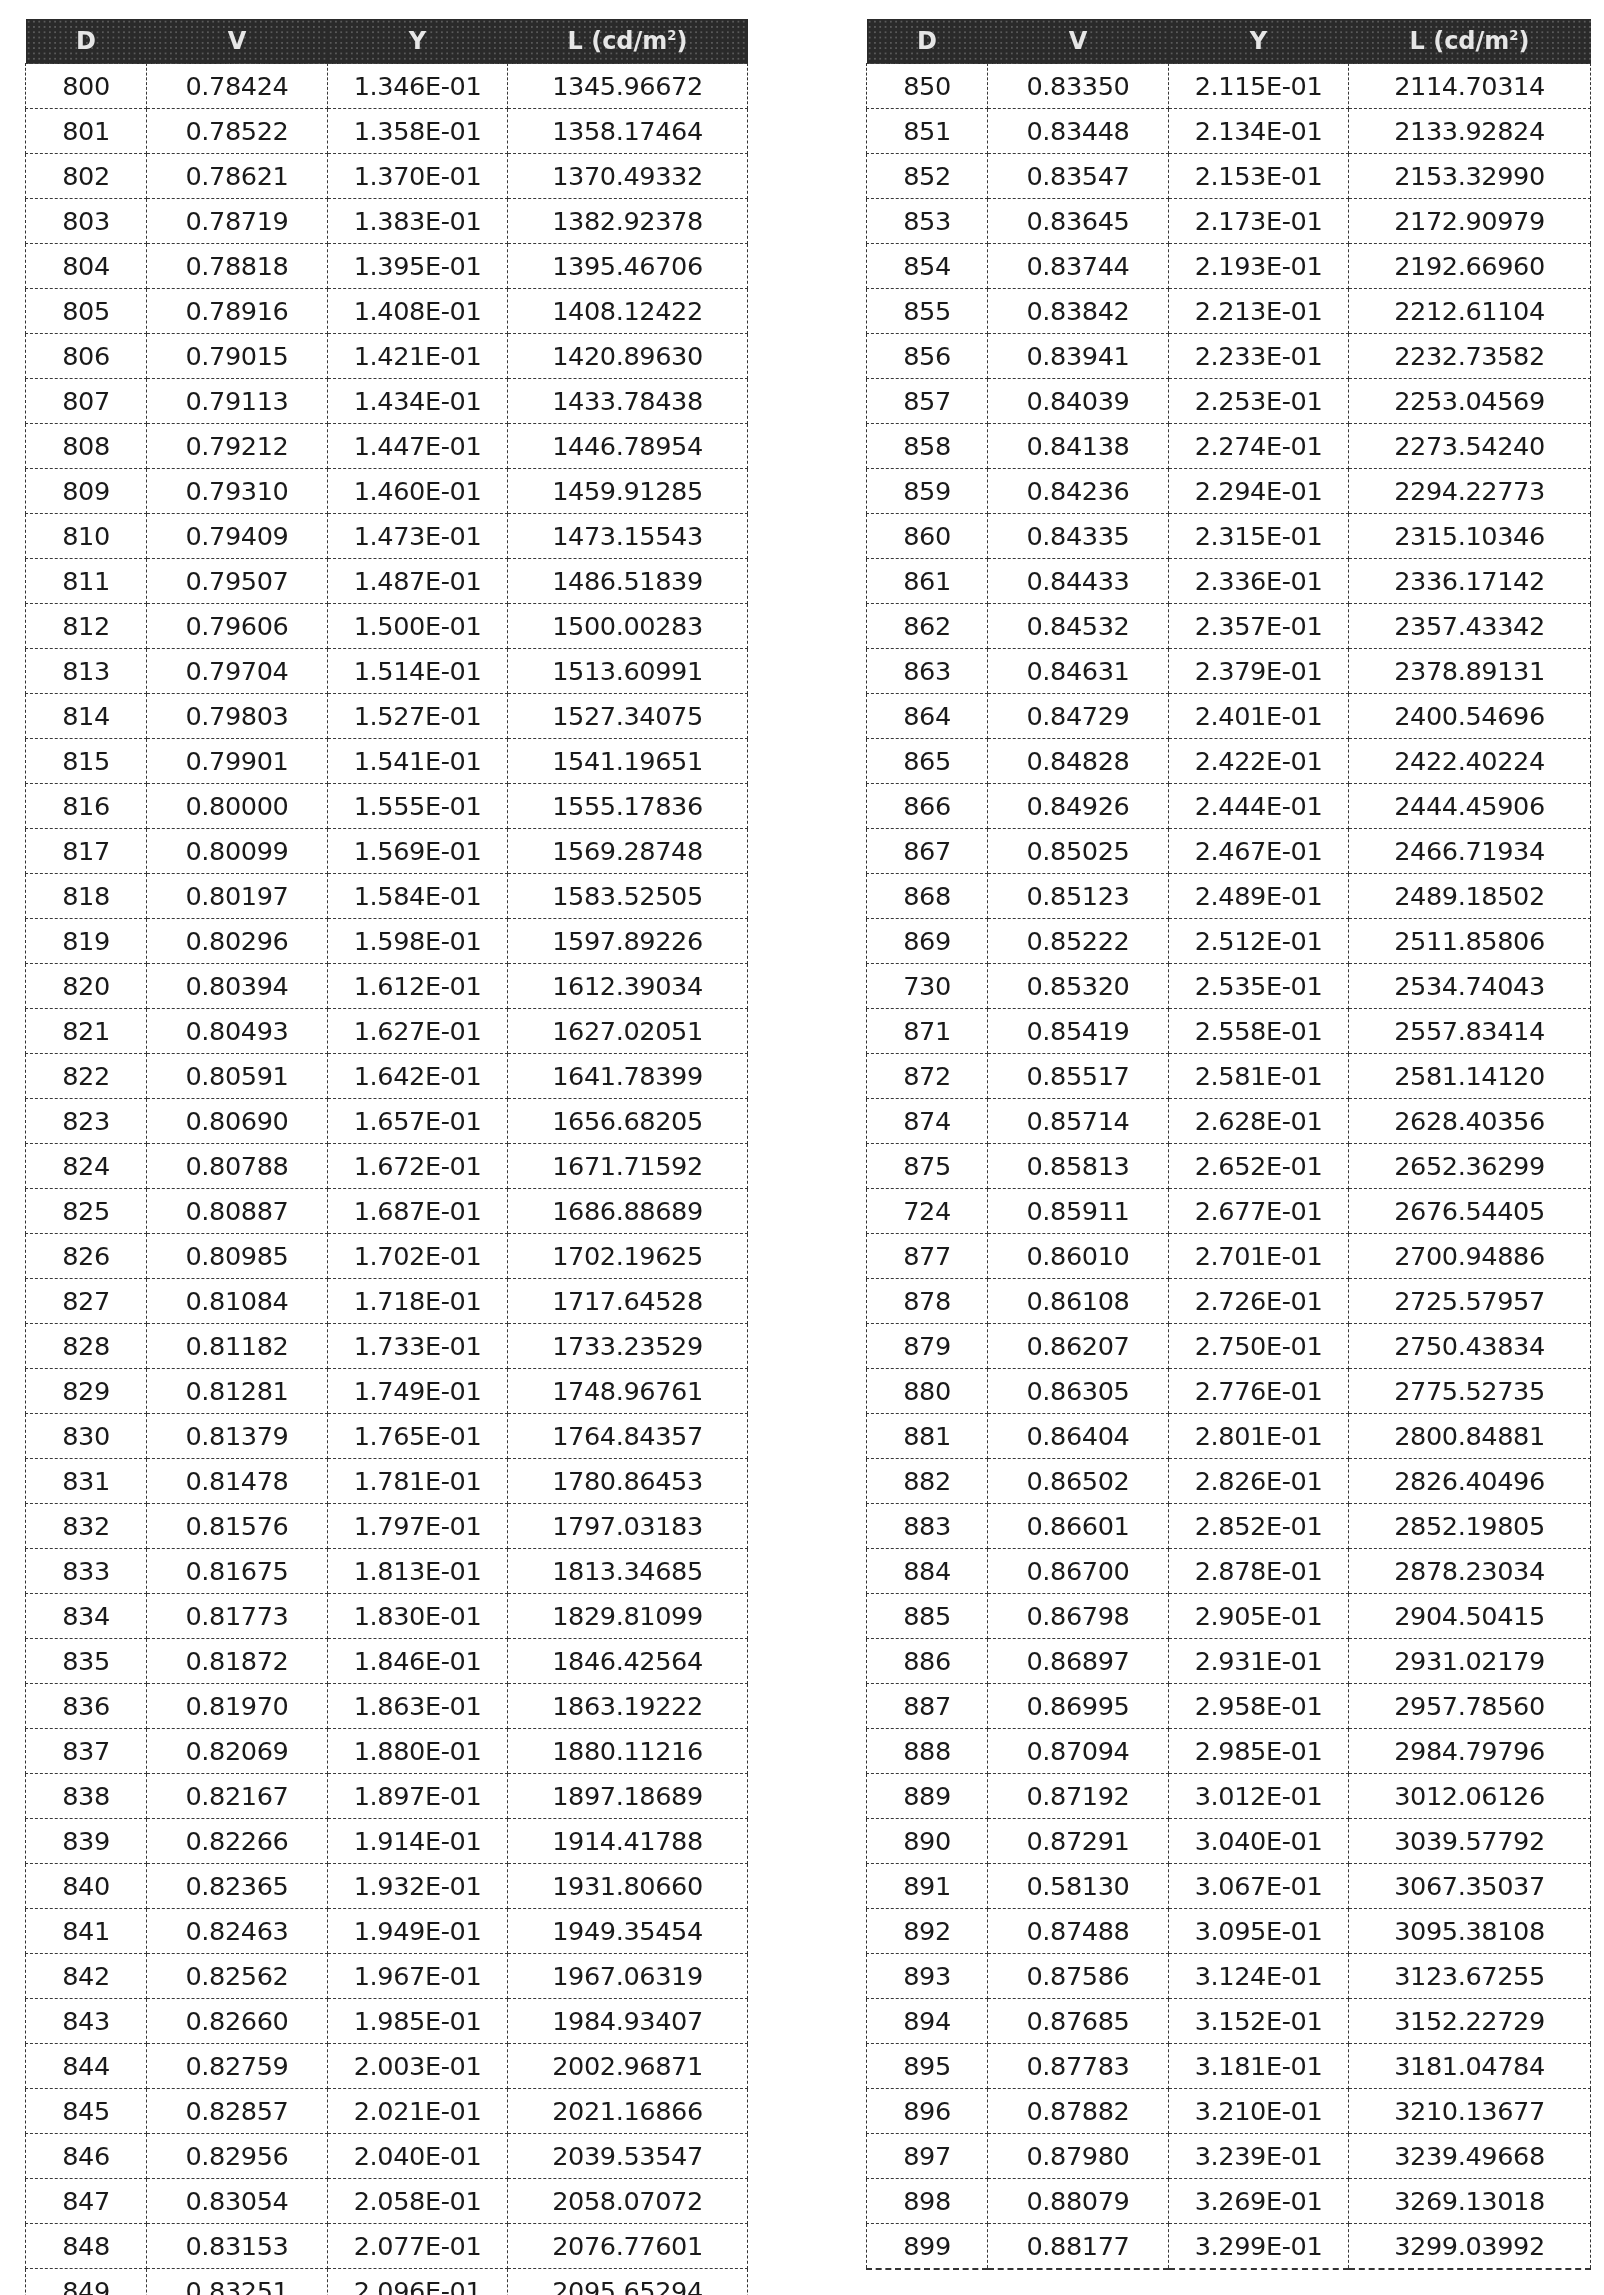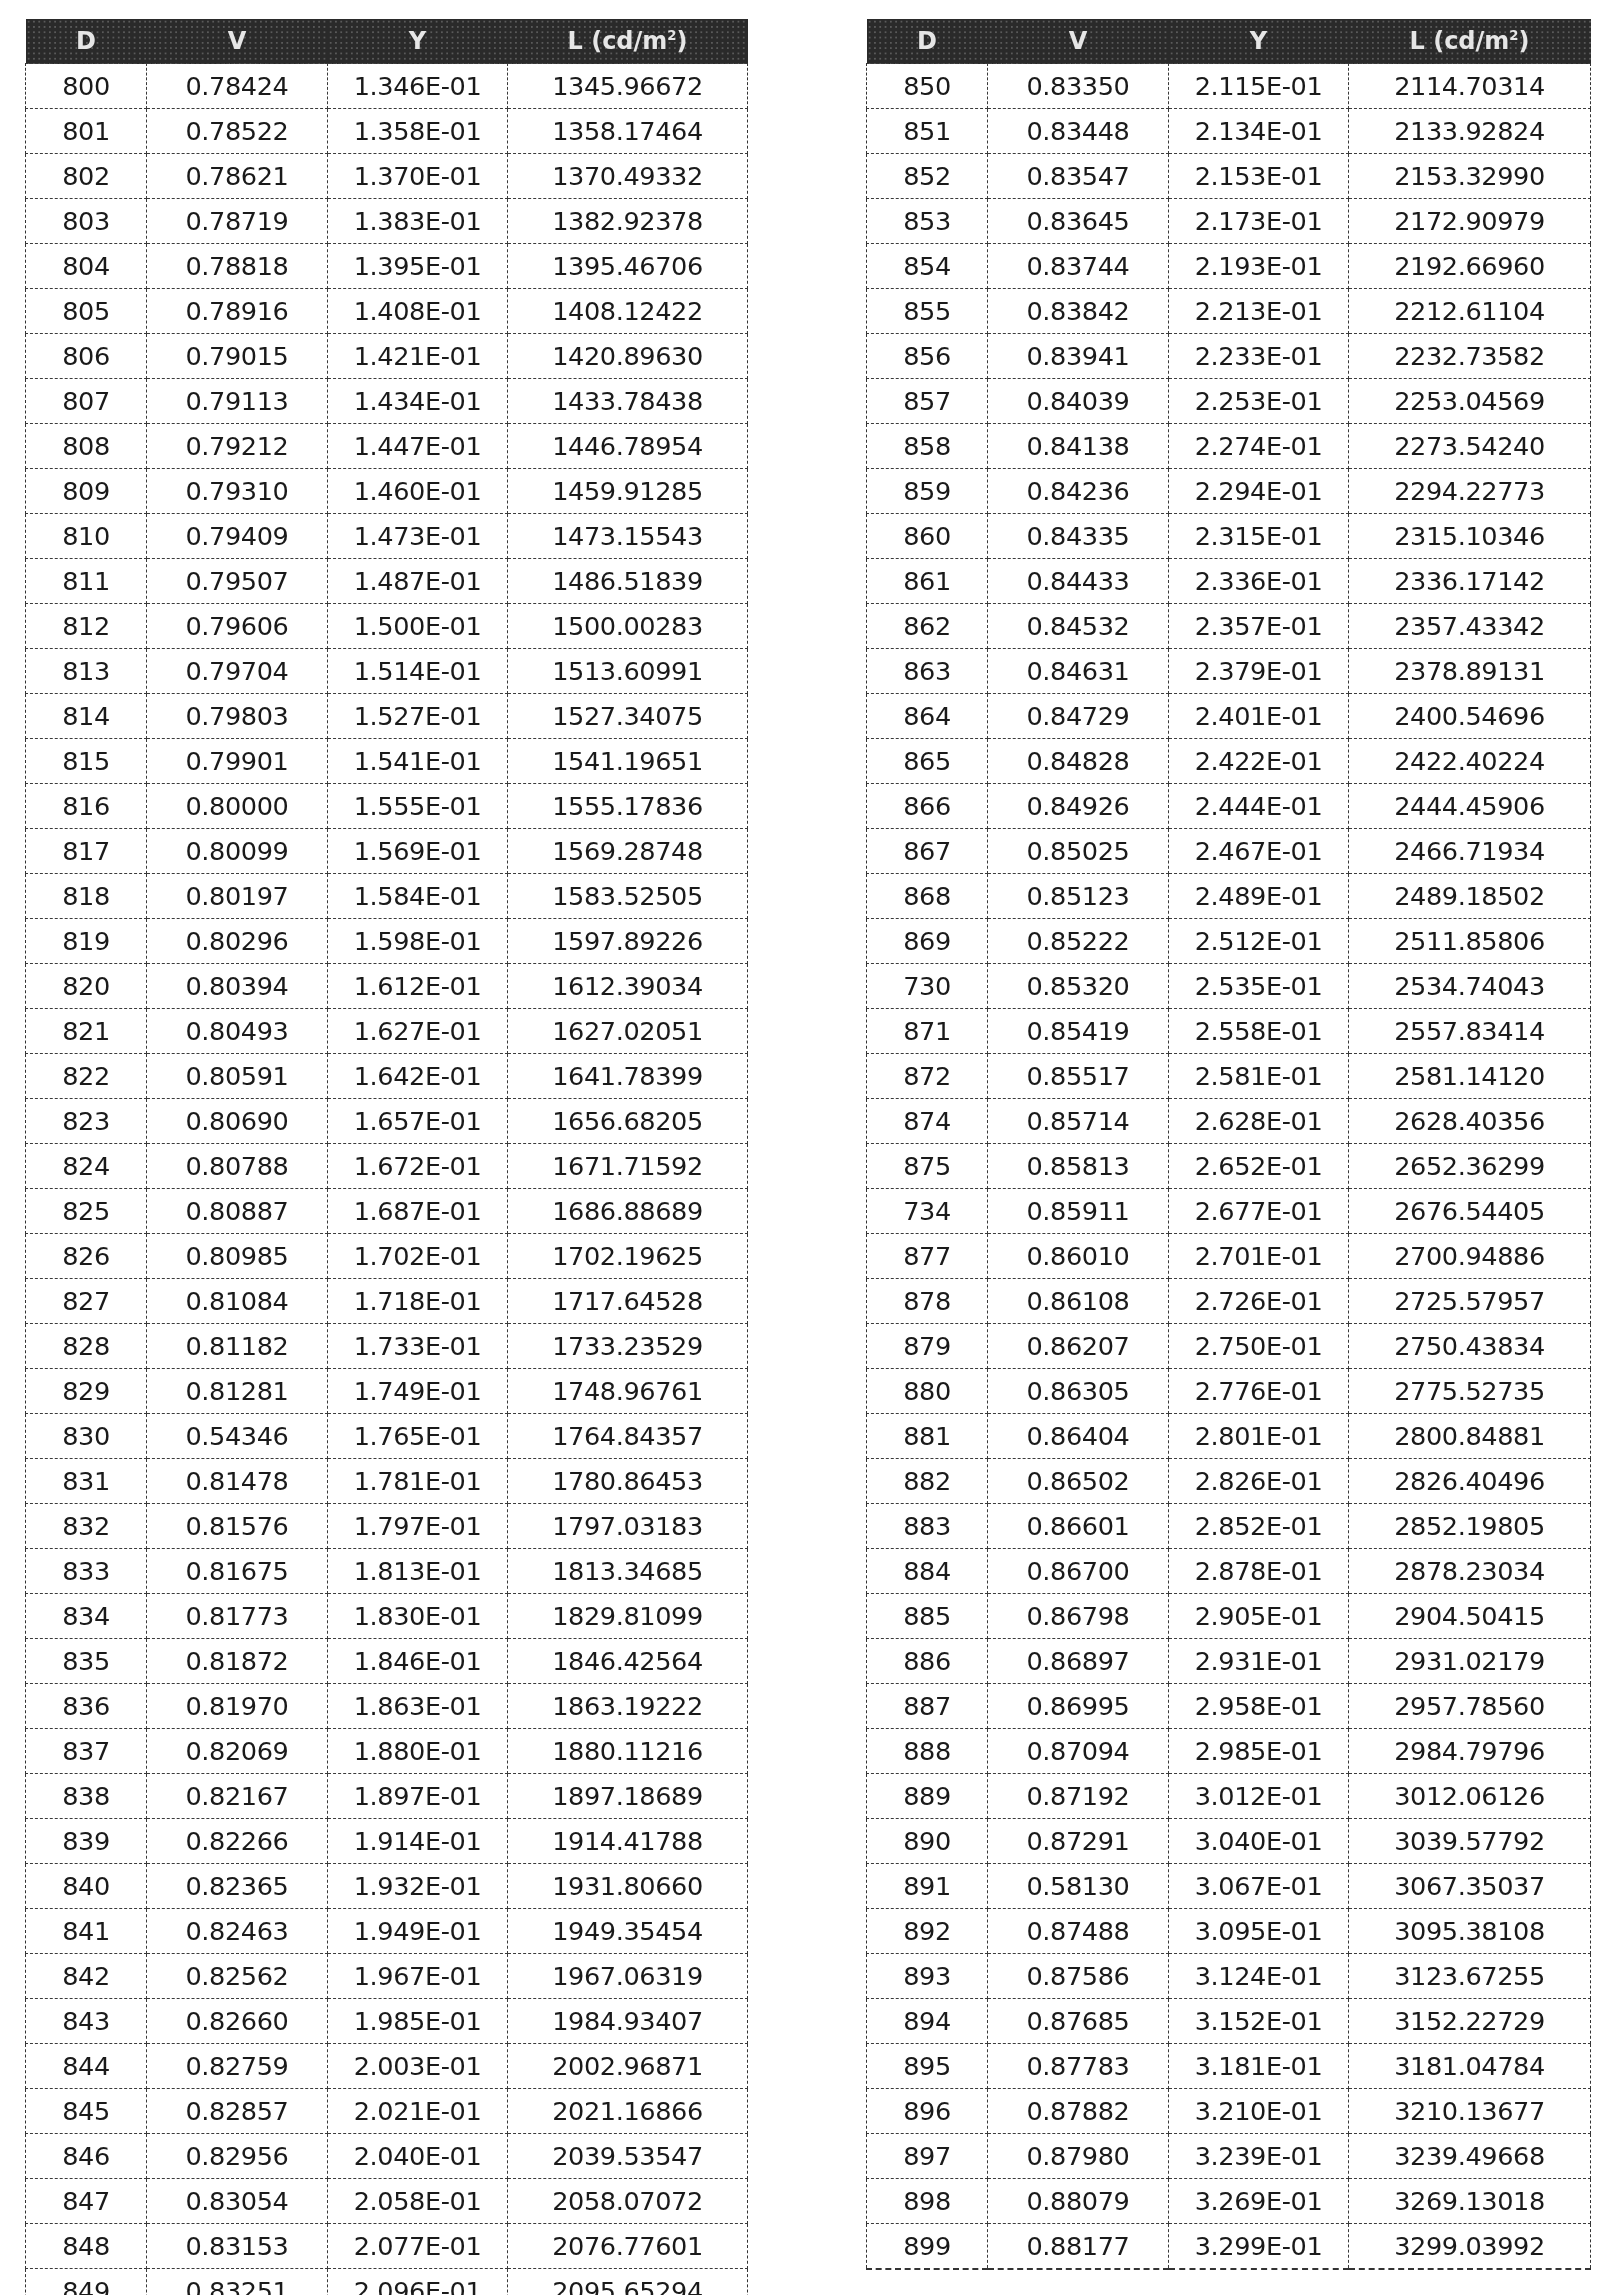--- a/index.html
+++ b/index.html
@@ -213,21 +213,21 @@
         <td>1733.23529</td>
       </tr>
       <tr>
         <td>829</td>
         <td>0.81281</td>
         <td>1.749E-01</td>
         <td>1748.96761</td>
       </tr>
       <tr>
         <td>830</td>
-        <td>0.54346</td>
+        <td>0.81379</td>
         <td>1.765E-01</td>
         <td>1764.84357</td>
       </tr>
       <tr>
         <td>831</td>
         <td>0.81478</td>
         <td>1.781E-01</td>
         <td>1780.86453</td>
       </tr>
       <tr>
@@ -501,21 +501,21 @@
         <td>2.628E-01</td>
         <td>2628.40356</td>
       </tr>
       <tr>
         <td>875</td>
         <td>0.85813</td>
         <td>2.652E-01</td>
         <td>2652.36299</td>
       </tr>
       <tr>
-        <td>734</td>
+        <td>724</td>
         <td>0.85911</td>
         <td>2.677E-01</td>
         <td>2676.54405</td>
       </tr>
       <tr>
         <td>877</td>
         <td>0.86010</td>
         <td>2.701E-01</td>
         <td>2700.94886</td>
       </tr>

